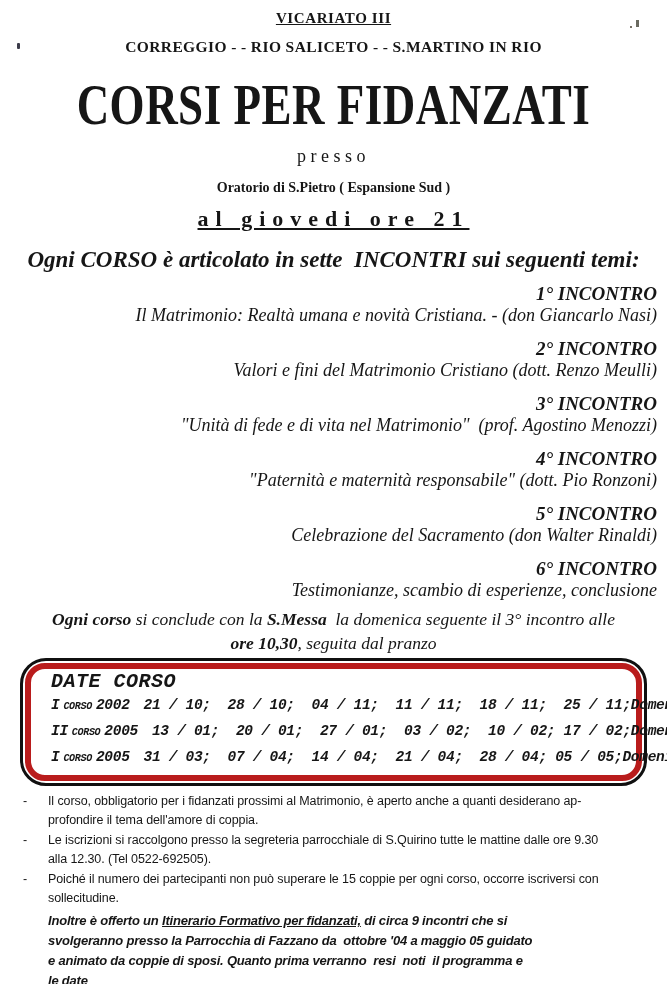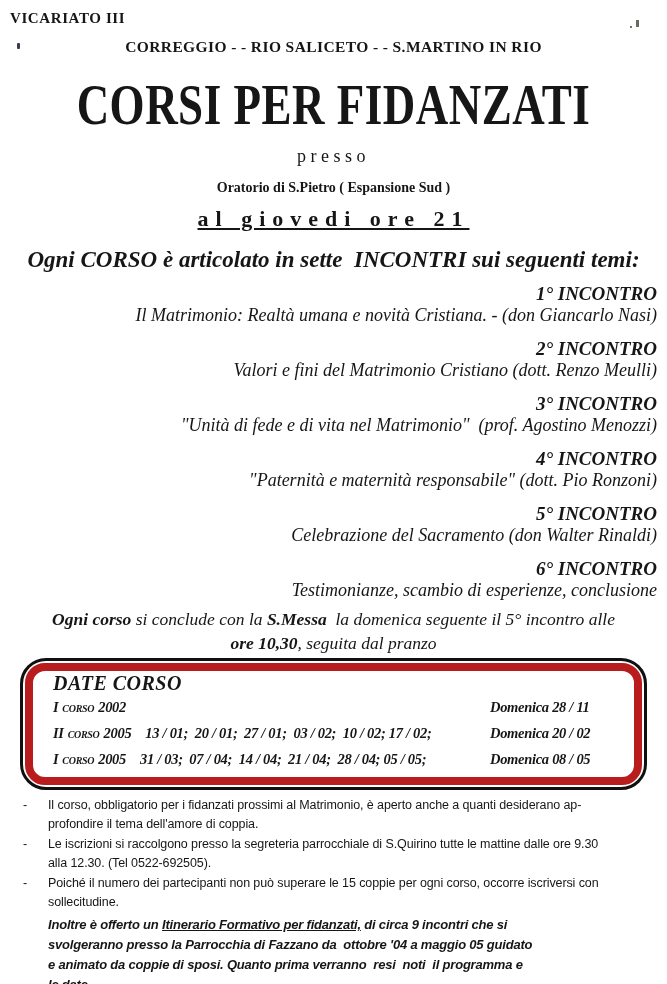--- a/index.html
+++ b/index.html
@@ -7,21 +7,21 @@
   body {
     width: 667px; height: 984px;
     background: #ffffff;
     color: #161616;
     overflow: hidden;
     position: relative;
     font-family: "Liberation Serif", serif;
   }
   .page { padding: 10px 10px 0 10px; }
 
-  .vicariato   { text-align: left; font-weight: bold; font-size: 15px; line-height: 16px; letter-spacing: 0.6px; }
+  .vicariato   { text-align: center; font-weight: bold; font-size: 15px; line-height: 16px; letter-spacing: 0.6px; text-decoration: underline; }
   .parishes    { text-align: center; font-weight: bold; font-size: 15.5px; line-height: 17px; margin-top: 12px; letter-spacing: 0.4px; }
   .main-title  { text-align: center; font-weight: bold; font-size: 45px; line-height: 50px; margin-top: 25px;
                  letter-spacing: 0.5px; transform: scaleY(1.26); transform-origin: center; }
   .presso      { text-align: center; font-size: 18px; line-height: 20px; margin-top: 16px; letter-spacing: 4.5px; }
   .location    { text-align: center; font-weight: bold; font-size: 14px; line-height: 25px; margin-top: 9px; white-space: pre; }
   .schedule    { text-align: center; font-weight: bold; font-size: 22px; line-height: 25px; margin-top: 6px; letter-spacing: 7px; text-decoration: underline; }
 
   .intro       { text-align: center; font-weight: bold; font-style: italic; font-size: 23px; line-height: 20px;
                  margin-top: 19px; white-space: pre; }
 
@@ -29,21 +29,21 @@
   .incontro    { text-align: right; }
   .incontro + .incontro { margin-top: 11px; }
   .ititle      { font-weight: bold; font-style: italic; font-size: 19px; line-height: 21px; }
   .idesc       { font-style: italic; font-size: 18px; line-height: 23px; white-space: pre; }
 
   .conclusion  { text-align: center; font-style: italic; font-size: 17.5px; line-height: 24px; margin-top: 5px; }
   .conclusion span { white-space: pre; }
   .bold        { font-weight: bold; text-align: right; }
 
   .datebox-outer { margin: 3px 10px 0 10px; border: 3px solid #101010; border-radius: 26px; padding: 2px; }
-  .datebox-inner { border: 8px solid #b91c1c; border-radius: 20px; padding: 2px 12px 5px 20px; }
+  .datebox-inner { border: 6px solid #b91c1c; border-radius: 20px; padding: 2px 25px 5px 20px; font-family: Liberation Mono, monospace; }
   .datebox-heading { font-weight: bold; font-style: italic; font-size: 20px; line-height: 21px; letter-spacing: 0.5px; }
   .drow        { display: flex; align-items: baseline; font-weight: bold; font-style: italic;
                  font-size: 14.5px; line-height: 26px; letter-spacing: -0.3px; }
   .drow span   { white-space: pre; }
   .dnum        { margin-right: 4px; }
   .dlabel      { font-variant: small-caps; margin-right: 4px; }
   .dyear       { margin-right: 14px; }
   .dsunday     { margin-left: auto; width: 132px; }
 
   .notes       { margin: 6px 10px 0 10px; font-family: "Liberation Sans", sans-serif; }
@@ -97,29 +97,30 @@
     <div class="incontro">
       <div class="ititle">5° INCONTRO</div>
       <div class="idesc">Celebrazione del Sacramento (don Walter Rinaldi)</div>
     </div>
     <div class="incontro">
       <div class="ititle">6° INCONTRO</div>
       <div class="idesc">Testimonianze, scambio di esperienze, conclusione</div>
     </div>
   </div>
 
-  <div class="conclusion"><span class="bold">Ogni corso</span><span> si conclude con la </span><span class="bold">S.Messa</span><span>  la domenica seguente il 5° incontro alle</span><br><span class="bold">ore 10,30</span><span>, seguita dal pranzo</span></div>
+  <div class="conclusion"><span class="bold">Ogni corso</span><span> si conclude con la </span><span class="bold">S.Messa</span><span>  la domenica seguente il 3° incontro alle</span><br><span class="bold">ore 10,30</span><span>, seguita dal pranzo</span></div>
 
   <div class="datebox-outer">
     <div class="datebox-inner">
       <div class="datebox-heading">DATE CORSO</div>
       <div class="drow">
           <span class="dnum">I</span>
           <span class="dlabel">corso</span>
           <span class="dyear">2002</span>
+          <span class="ddates">21 / 10;  28 / 10;  04 / 11;  11 / 11;  18 / 11;  25 / 11;</span>
           <span class="dsunday">Domenica 28 / 11</span>
         </div>
       <div class="drow">
           <span class="dnum">II</span>
           <span class="dlabel">corso</span>
           <span class="dyear">2005</span>
           <span class="ddates">13 / 01;  20 / 01;  27 / 01;  03 / 02;  10 / 02; 17 / 02;</span>
           <span class="dsunday">Domenica 20 / 02</span>
         </div>
       <div class="drow">

